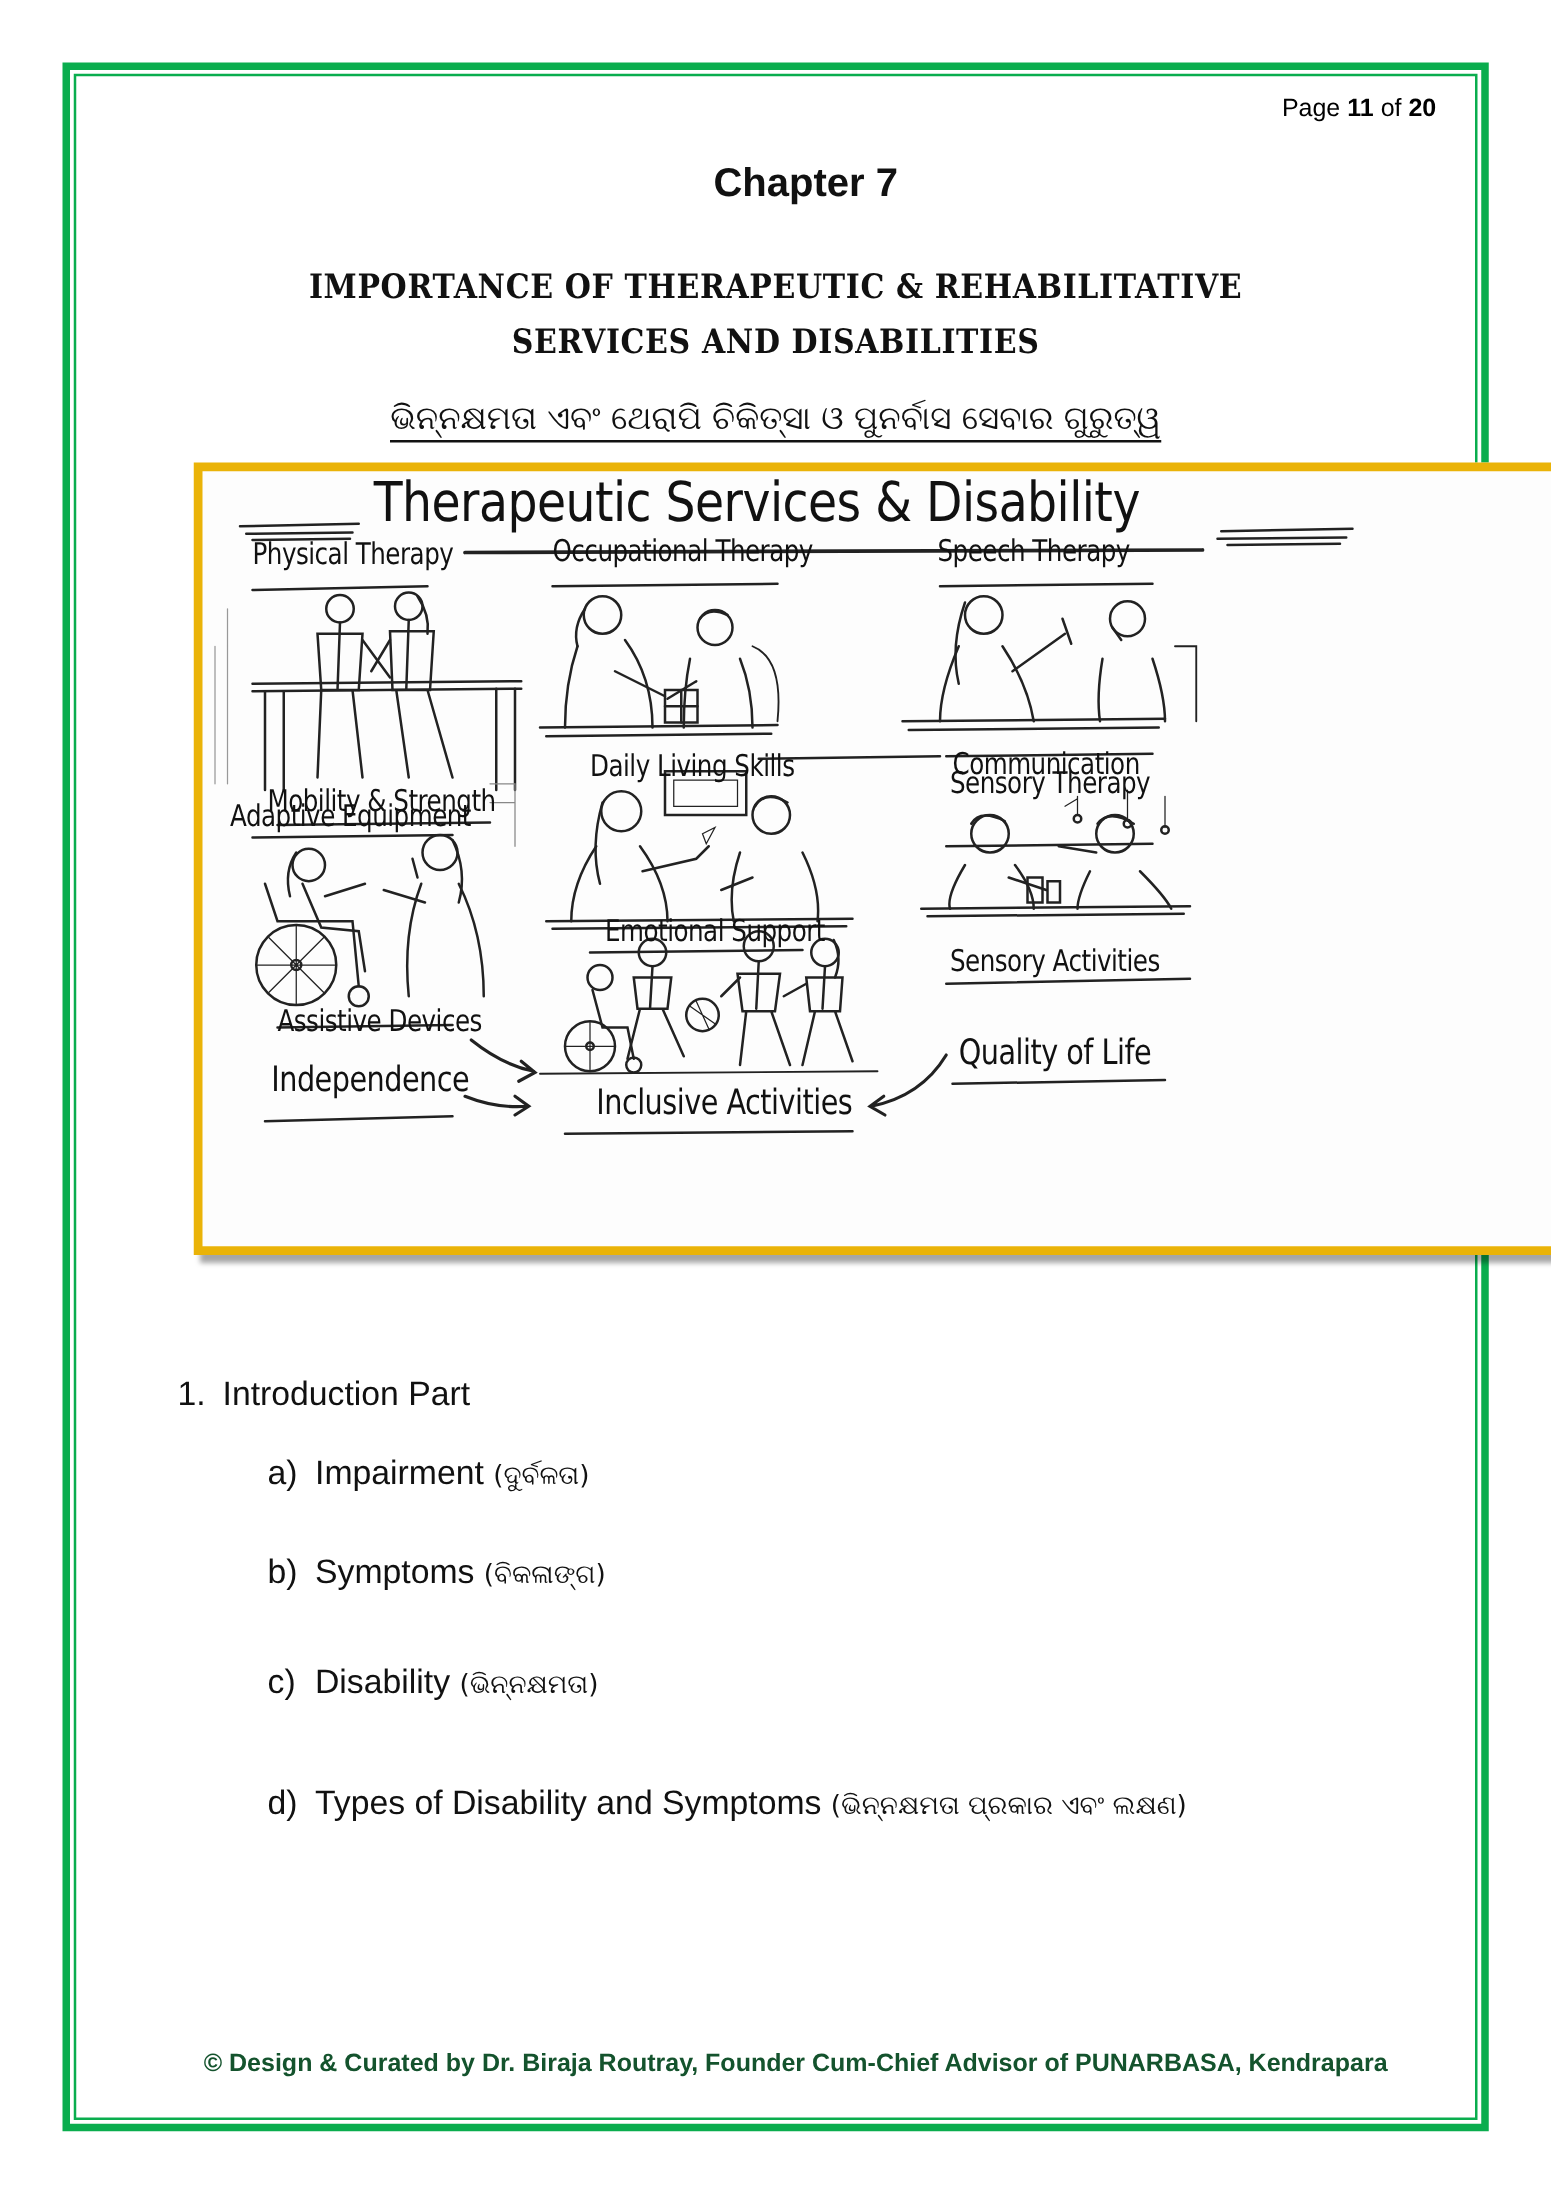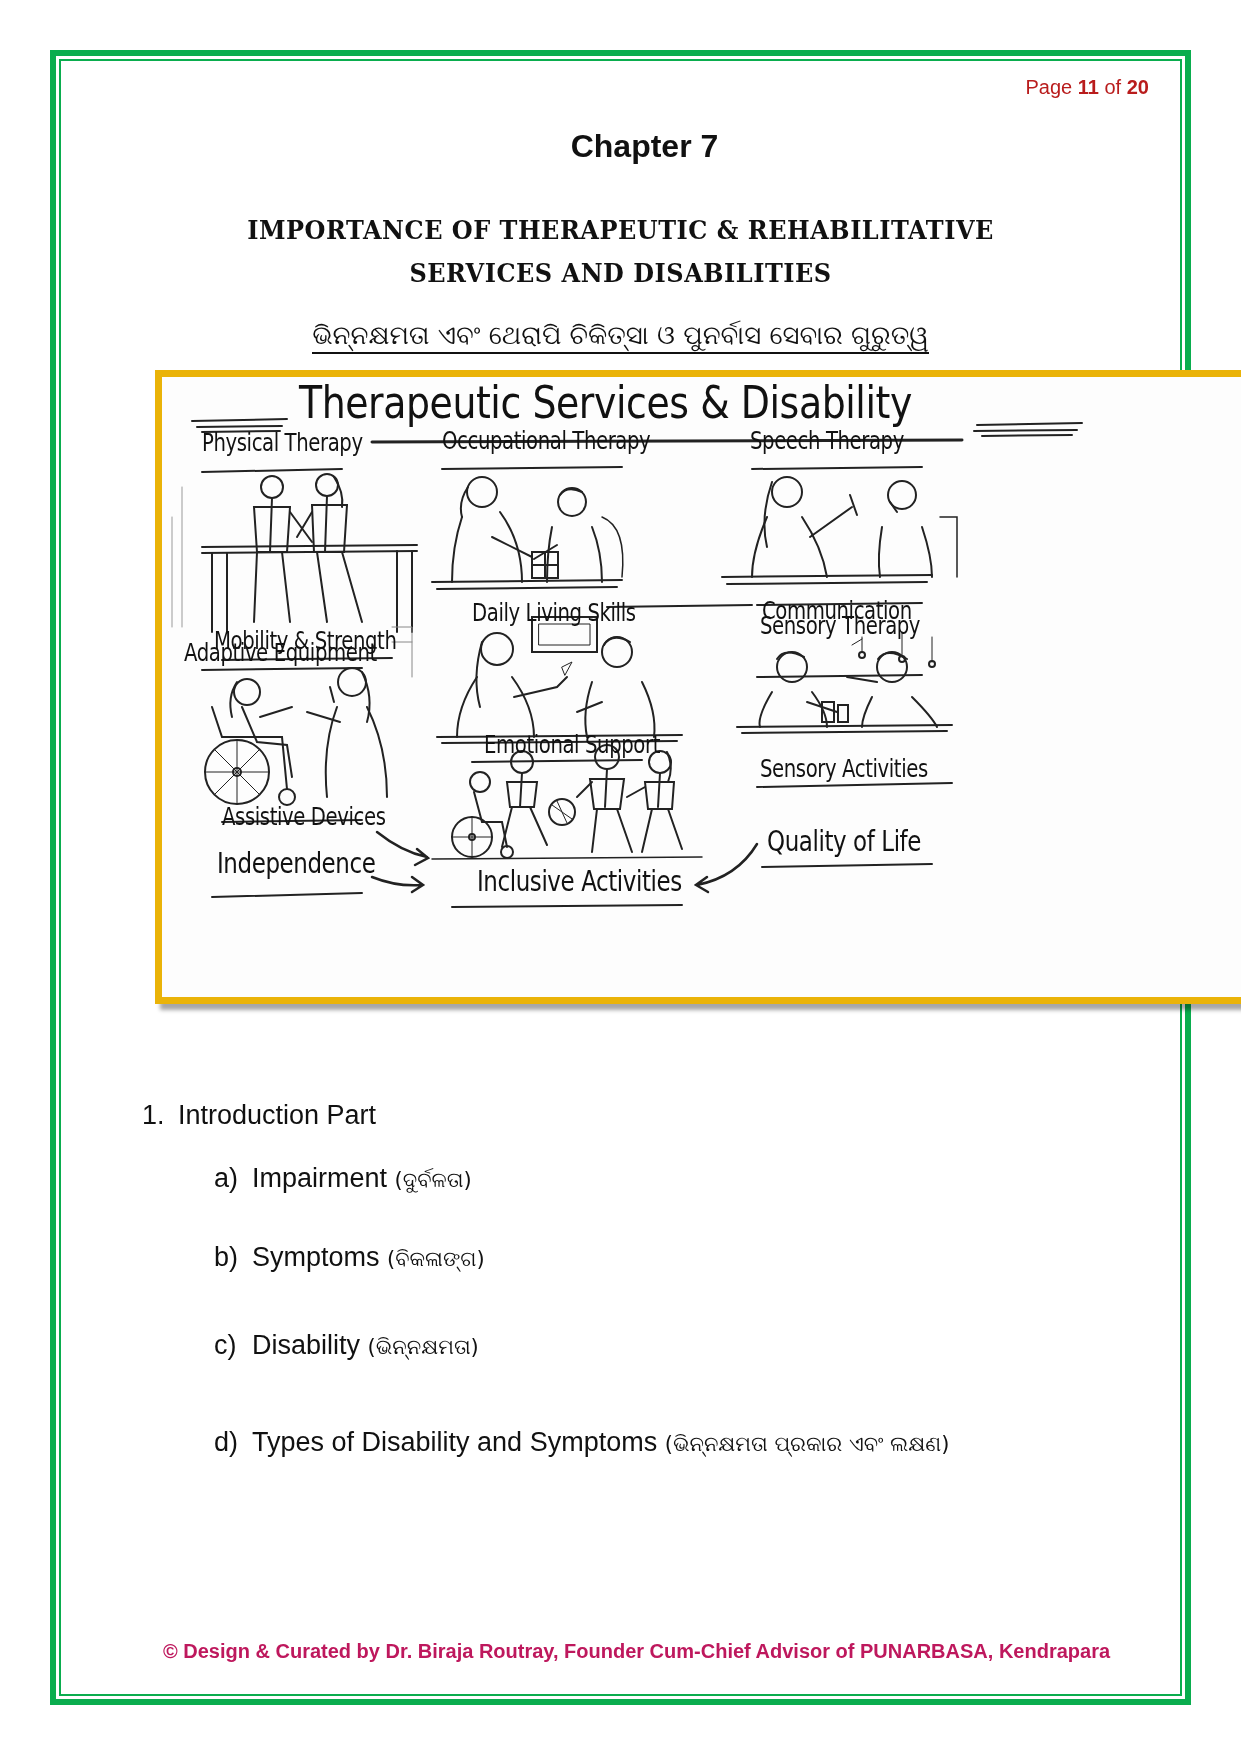--- a/index.html
+++ b/index.html
@@ -1,21 +1,21 @@
 <!DOCTYPE html>
 <html><head>
 <meta charset="utf-8">
 <style>
   html, body { margin: 0; padding: 0; background: #ffffff; }
   body { width: 1241px; height: 1755px; position: relative; overflow: hidden; font-family: "Liberation Sans", sans-serif; color: #111; }
 
   .border-outer { position: absolute; left: 50px; top: 50px; width: 1141px; height: 1655px; box-sizing: border-box; border: 6px solid #0aad4e; }
   .border-inner { position: absolute; left: 59px; top: 59px; width: 1123px; height: 1637px; box-sizing: border-box; border: 2px solid #0aad4e; }
 
-  .page-num { position: absolute; right: 92px; top: 76px; font-size: 20px; font-family: "Liberation Sans", sans-serif; color: #b91c1c; }
+  .page-num { position: absolute; right: 92px; top: 76px; font-size: 20px; font-family: "Liberation Sans", sans-serif; color: #000000; }
   .page-num b { font-weight: bold; }
 
   .chapter { position: absolute; left: 0; width: 1241px; top: 128px; text-align: center; font-size: 32px; font-weight: bold; font-family: "Liberation Sans", sans-serif; margin-left: 24px; }
 
   .title-en { position: absolute; left: 0; width: 1241px; top: 212px; text-align: center; font-family: "DejaVu Serif", serif; font-weight: bold; font-size: 24px; line-height: 39px; letter-spacing: 0.5px; color: #111; text-transform: uppercase; transform: scaleY(1.12); }
 
   .title-or { position: absolute; left: 0; width: 1241px; top: 320px; text-align: center; font-size: 26px; font-family: "DejaVu Sans", sans-serif; }
   .title-or span { border-bottom: 2px solid #111; padding-bottom: 2px; }
 
   .illus { position: absolute; left: 155px; top: 370px; width: 1106px; height: 634px; box-sizing: border-box; border: 7px solid #eab308; background: #fdfdfd; box-shadow: 5px 6px 4px rgba(0,0,0,0.35); overflow: hidden; }
@@ -24,21 +24,21 @@
   .illus-title { font-size: 44px; left: 137px; top: 0px; transform: scaleX(0.86); }
   .lbl { font-size: 24px; }
   .lbl-big { font-size: 28px; }
 
   .intro { position: absolute; left: 142px; top: 1100px; font-size: 27px; font-family: "Liberation Sans", sans-serif; }
   .intro .num { display: inline-block; width: 36px; }
   .sub { position: absolute; left: 214px; font-size: 27px; font-family: "Liberation Sans", sans-serif; }
   .sub .mk { display: inline-block; width: 38px; }
   .sub .or { font-family: "DejaVu Sans", sans-serif; font-size: 21px; }
 
-  .footer { position: absolute; left: 0; width: 1241px; top: 1640px; text-align: center; padding-left: 32px; box-sizing: border-box; font-size: 20px; font-weight: bold; color: #be185d; font-family: "Liberation Sans", sans-serif; }
+  .footer { position: absolute; left: 0; width: 1241px; top: 1640px; text-align: center; padding-left: 32px; box-sizing: border-box; font-size: 20px; font-weight: bold; color: #14532d; font-family: "Liberation Sans", sans-serif; }
 </style>
 </head>
 <body>
 
 <div class="border-outer"></div>
 <div class="border-inner"></div>
 
 <div class="page-num">
   <span>Page</span>
   <b>11</b>

